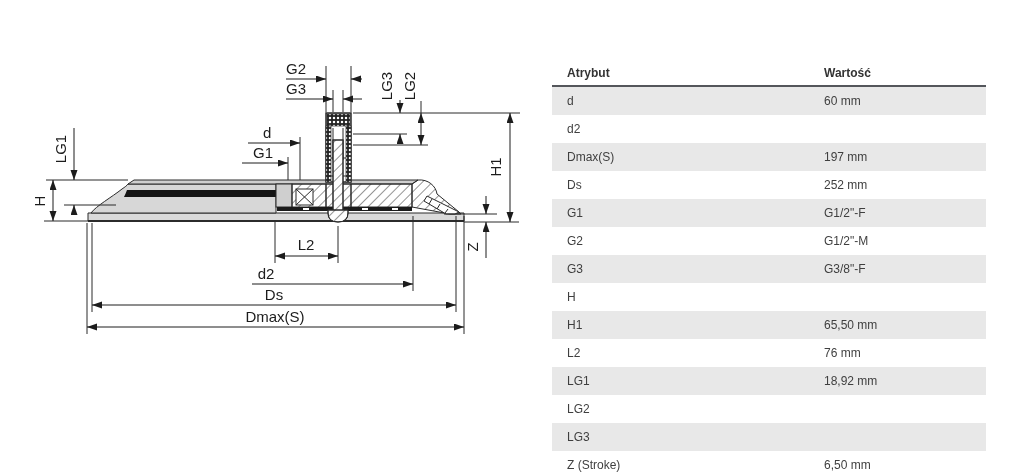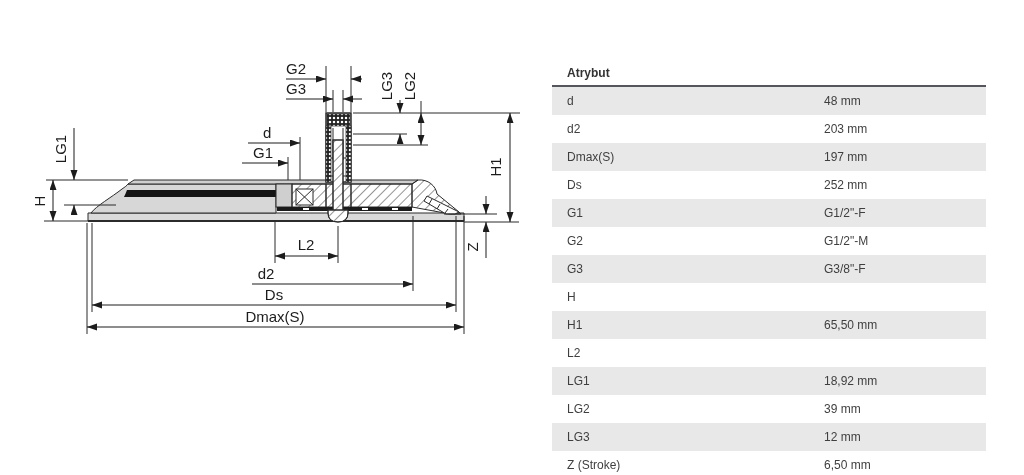--- a/index.html
+++ b/index.html
@@ -146,30 +146,30 @@
       <text class="dimtext" text-anchor="middle" x="306" y="250">L2</text>
       <text class="dimtext" text-anchor="middle" x="266" y="279">d2</text>
       <text class="dimtext" text-anchor="middle" x="274" y="300">Ds</text>
       <text class="dimtext" text-anchor="middle" x="275" y="322">Dmax(S)</text>
     </g>
   </svg>
 
   <div id="attr-table">
     <div class="thead">
       <div class="col-a">Atrybut</div>
+      <div class="col-v">Wartość</div>
     </div>
     <div class="tbody">
 
     <div class="trow">
         <div class="col-a">d</div>
-        <div class="col-v">48 mm</div>
+        <div class="col-v">60 mm</div>
       </div>
         <div class="trow">
         <div class="col-a">d2</div>
-        <div class="col-v">203 mm</div>
       </div>
         <div class="trow">
         <div class="col-a">Dmax(S)</div>
         <div class="col-v">197 mm</div>
       </div>
         <div class="trow">
         <div class="col-a">Ds</div>
         <div class="col-v">252 mm</div>
       </div>
         <div class="trow">
@@ -186,32 +186,31 @@
       </div>
         <div class="trow">
         <div class="col-a">H</div>
       </div>
         <div class="trow">
         <div class="col-a">H1</div>
         <div class="col-v">65,50 mm</div>
       </div>
         <div class="trow">
         <div class="col-a">L2</div>
+        <div class="col-v">76 mm</div>
       </div>
         <div class="trow">
         <div class="col-a">LG1</div>
         <div class="col-v">18,92 mm</div>
       </div>
         <div class="trow">
         <div class="col-a">LG2</div>
-        <div class="col-v">39 mm</div>
       </div>
         <div class="trow">
         <div class="col-a">LG3</div>
-        <div class="col-v">12 mm</div>
       </div>
         <div class="trow">
         <div class="col-a">Z (Stroke)</div>
         <div class="col-v">6,50 mm</div>
       </div>
       </div>
   </div>
 
 </div>
 

